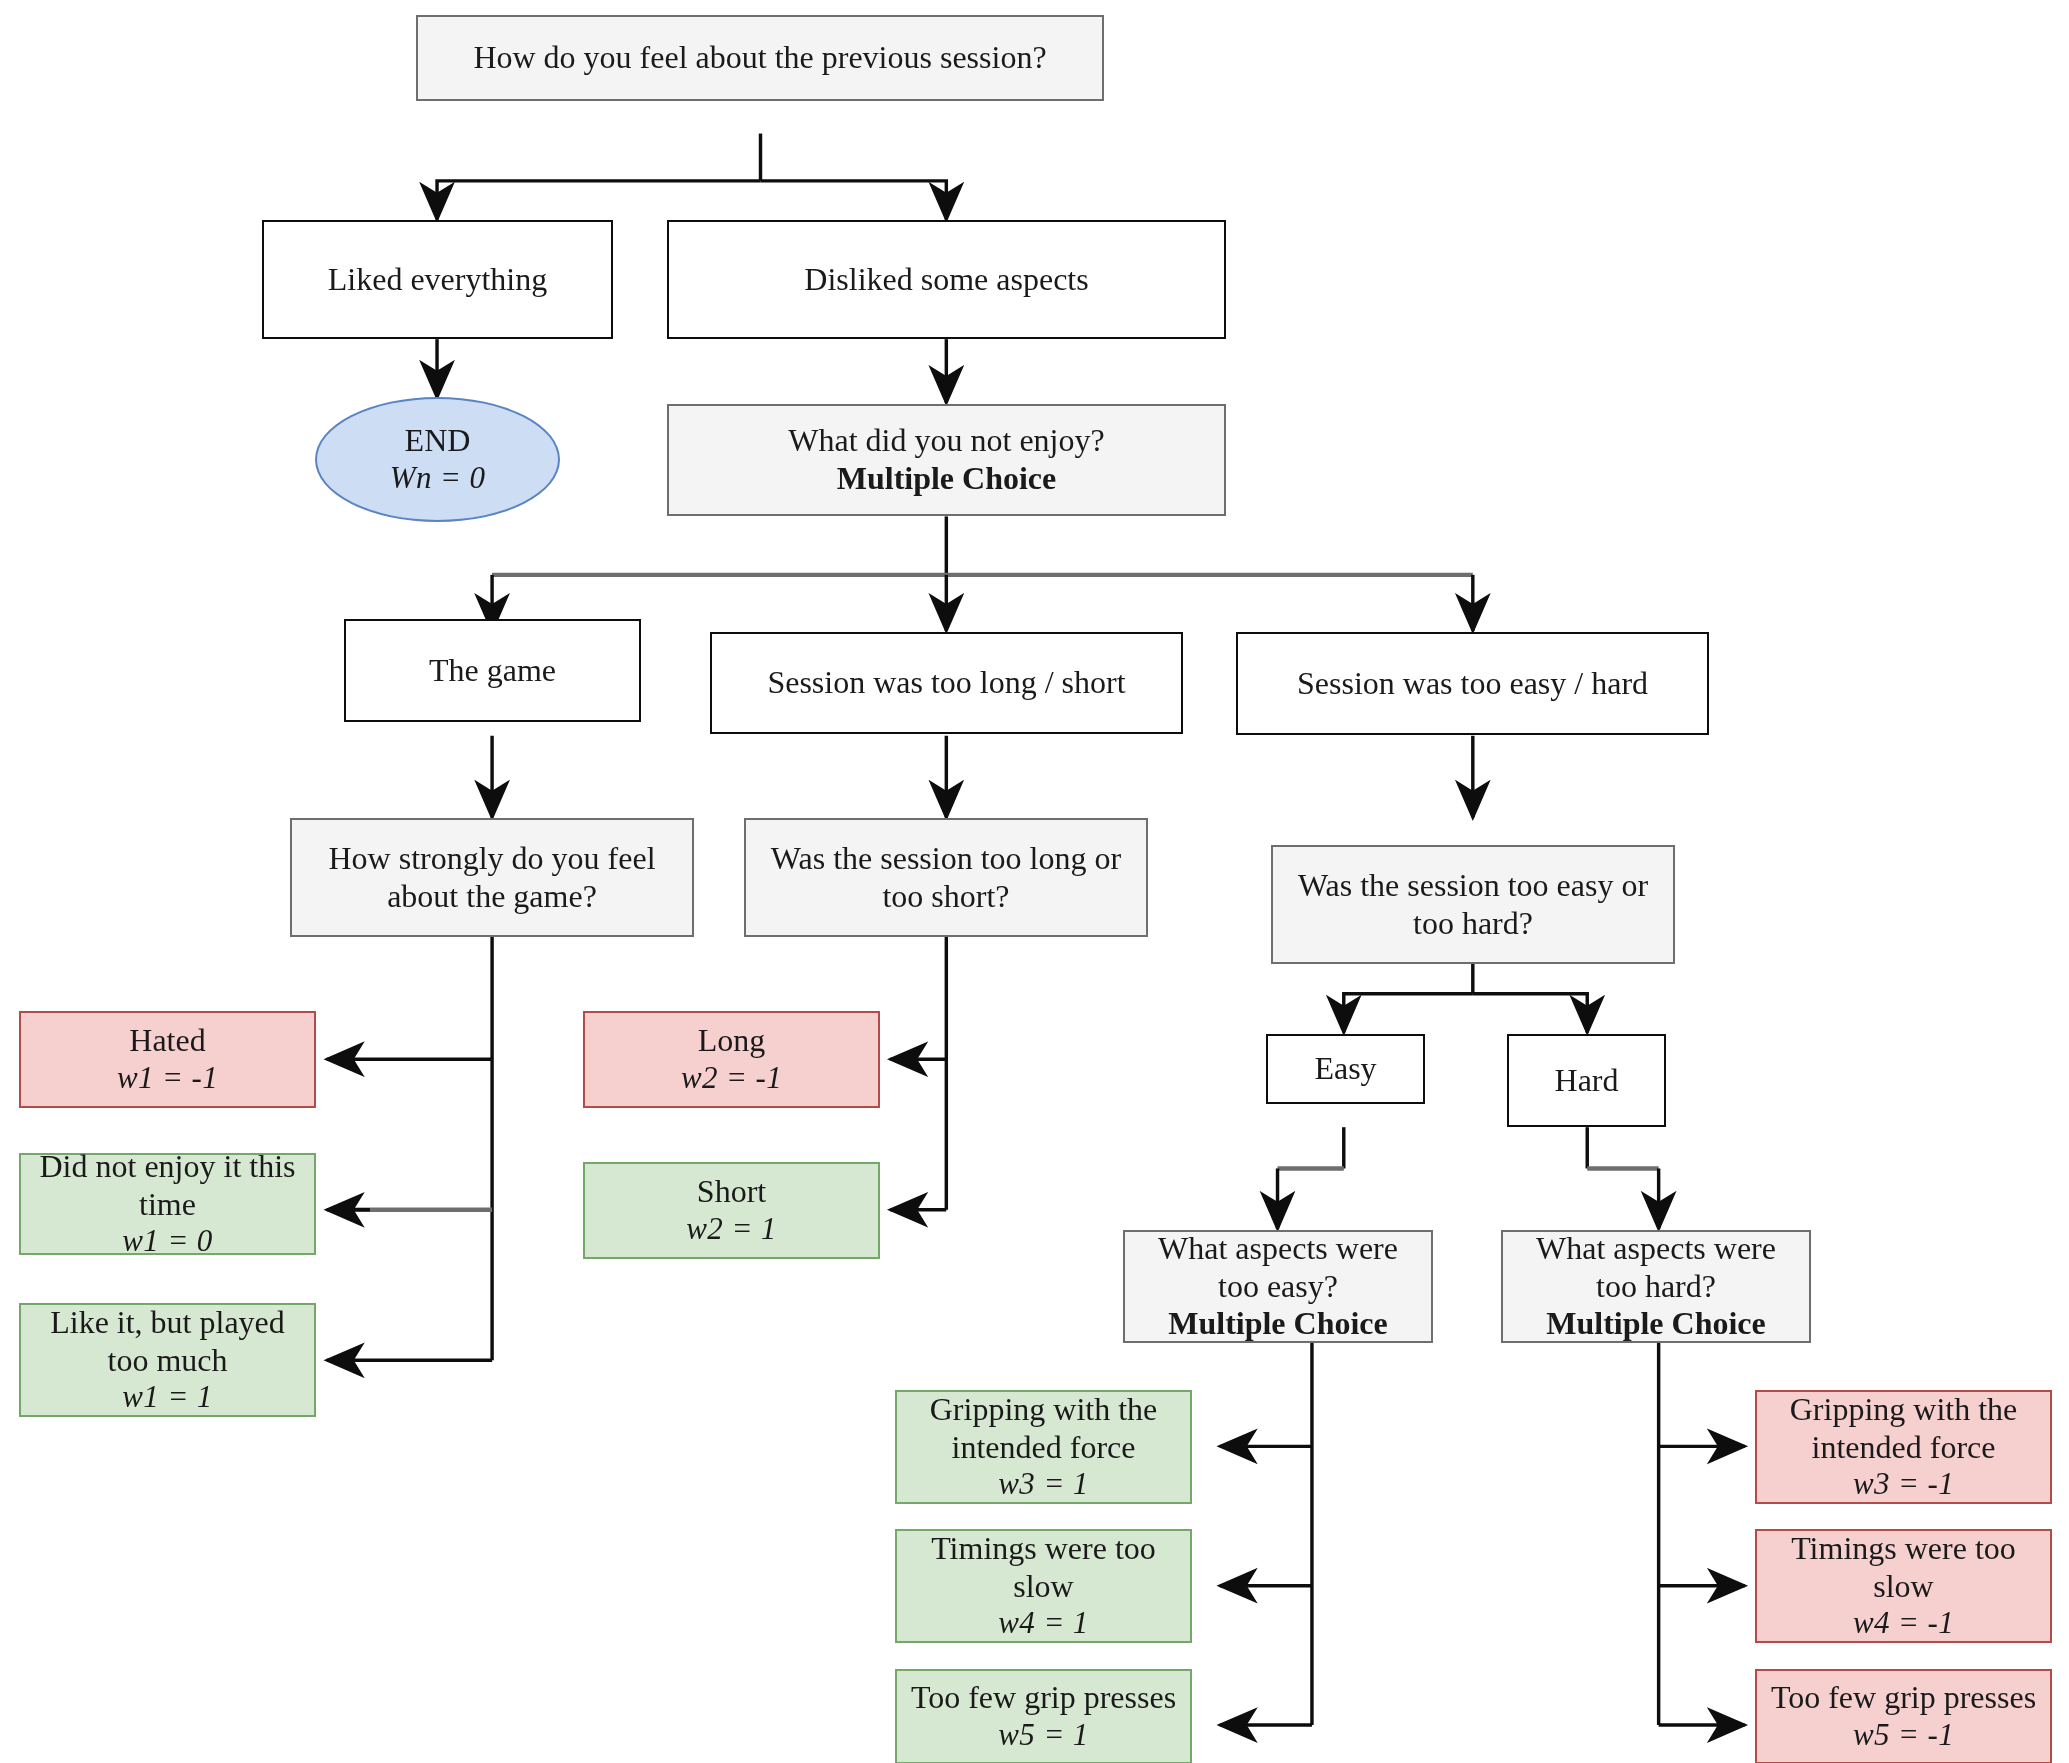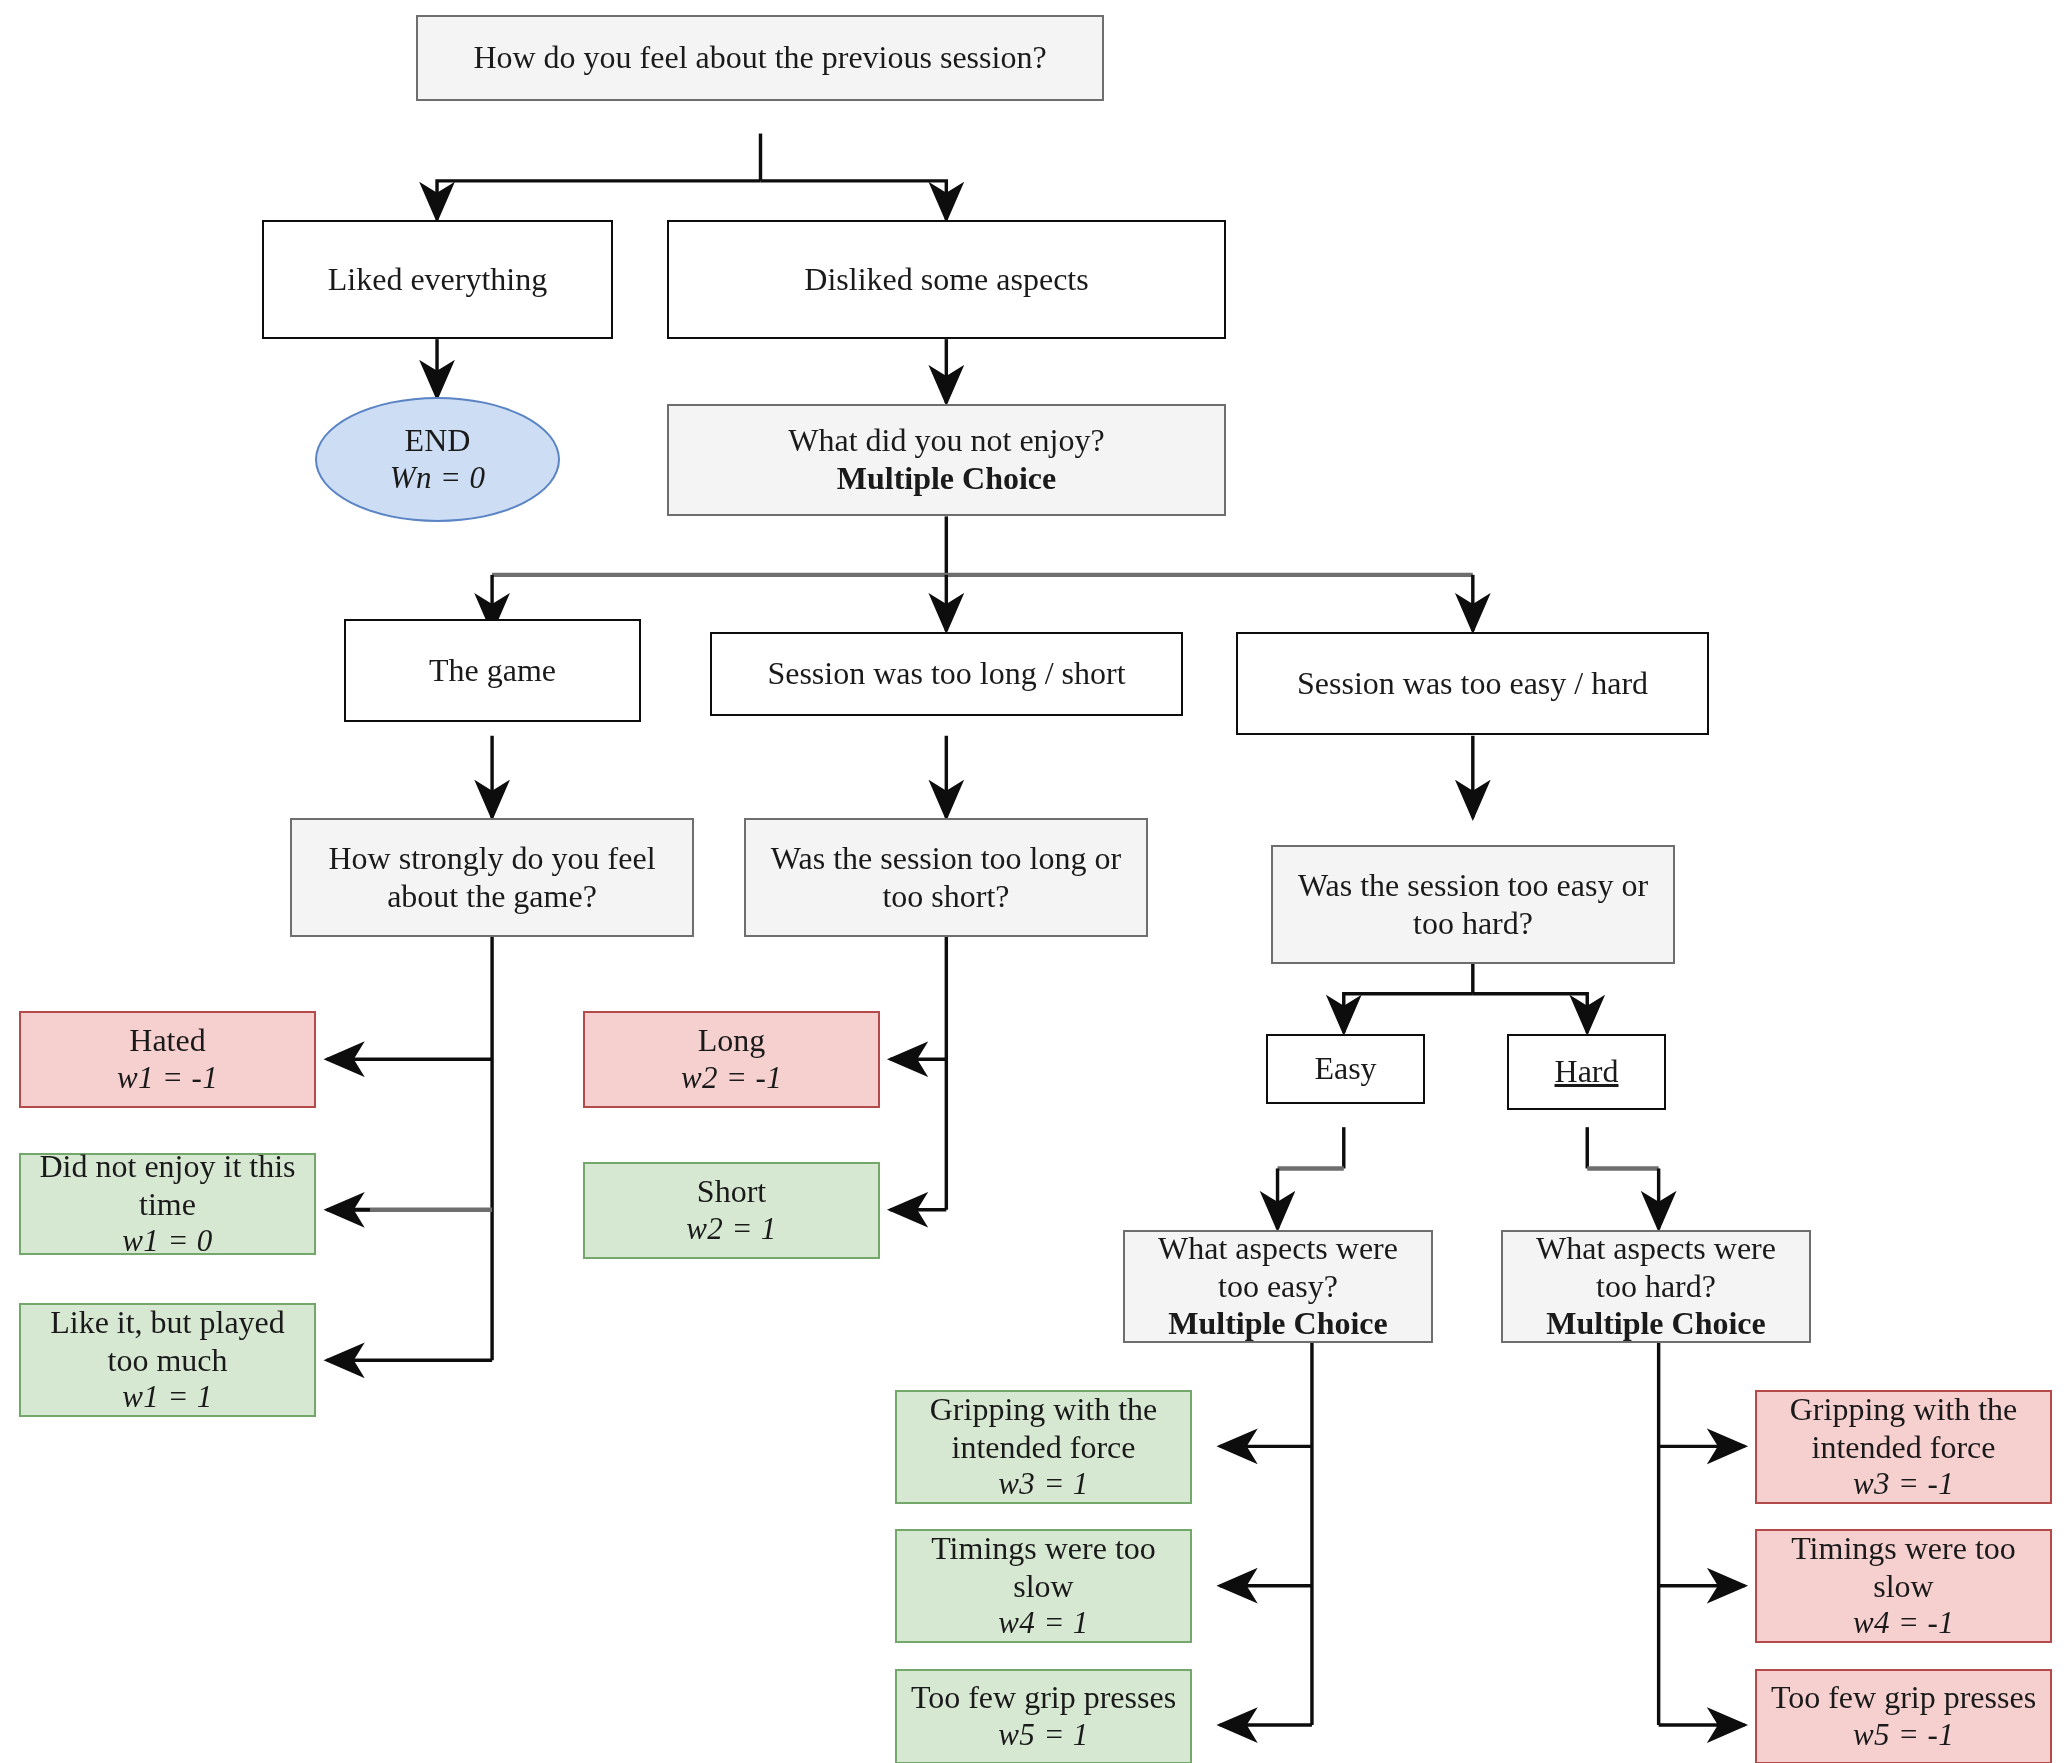--- a/index.html
+++ b/index.html
@@ -169,21 +169,21 @@
 
   <div class="node q" style="left:667px; top:404px; width:559px; height:112px;">
     <span class="ln">What did you not enjoy?</span>
     <span class="ln bold">Multiple Choice</span>
   </div>
 
   <div class="node plain" style="left:344px; top:619px; width:297px; height:103px;">
     <span class="ln">The game</span>
   </div>
 
-  <div class="node plain" style="left:710px; top:632px; width:473px; height:84px;">
+  <div class="node plain" style="left:710px; top:632px; width:473px; height:102px;">
     <span class="ln">Session was too long / short</span>
   </div>
 
   <div class="node plain" style="left:1236px; top:632px; width:473px; height:103px;">
     <span class="ln">Session was too easy / hard</span>
   </div>
 
   <div class="node q" style="left:290px; top:818px; width:404px; height:119px;">
     <span class="ln">How strongly do you feel</span>
     <span class="ln">about the game?</span>
@@ -223,21 +223,21 @@
 
   <div class="node green" style="left:583px; top:1162px; width:297px; height:97px;">
     <span class="ln">Short</span>
     <span class="ln wexp">w2 = 1</span>
   </div>
 
   <div class="node plain" style="left:1266px; top:1034px; width:159px; height:70px;">
     <span class="ln">Easy</span>
   </div>
 
-  <div class="node plain" style="left:1507px; top:1034px; width:159px; height:76px;text-decoration:underline;">
+  <div class="node plain" style="left:1507px; top:1034px; width:159px; height:93px;">
     <span class="ln">Hard</span>
   </div>
 
   <div class="node q" style="left:1123px; top:1230px; width:310px; height:113px;">
     <span class="ln">What aspects were</span>
     <span class="ln">too easy?</span>
     <span class="ln bold">Multiple Choice</span>
   </div>
 
   <div class="node q" style="left:1501px; top:1230px; width:310px; height:113px;">

